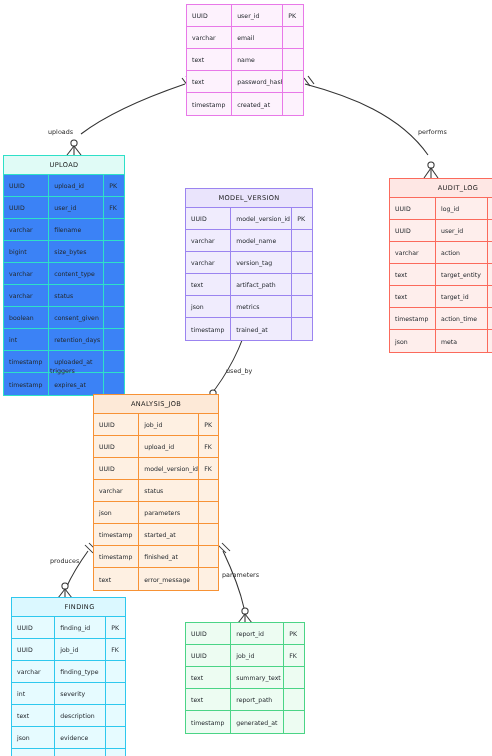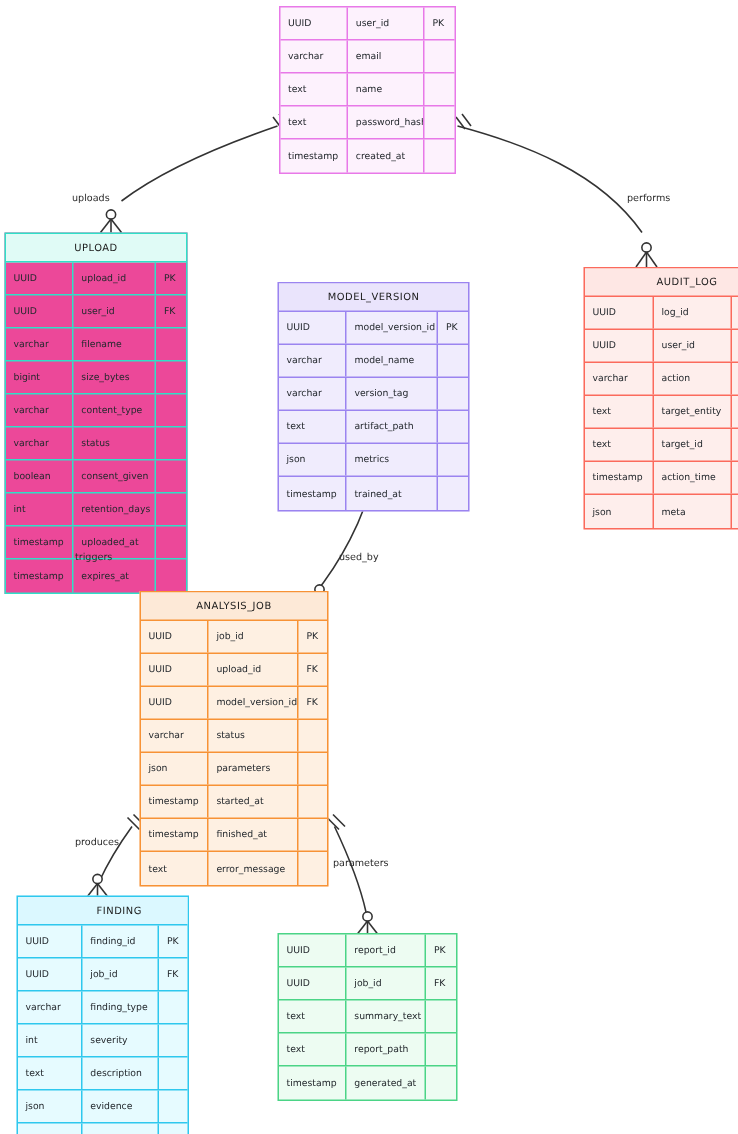--- a/index.html
+++ b/index.html
@@ -50,21 +50,21 @@
   .c-type{border-right:1.2px solid #000;}
   .c-name{border-right:1.2px solid #000;}
   .c-key{justify-content:flex-start;padding-left:5px;}
 
   
   .t-user{border-color:#e879e8;background:#fdf2fd;}
   .t-user .ent-title{border-bottom-color:#e879e8;background:#fbe6fb;}
   .t-user .ent-row{border-bottom-color:#e879e8;}
   .t-user .c-type,.t-user .c-name{border-right-color:#e879e8;}
 
-  .t-upload{border-color:#2ee0c8;background:#ec4899;}
+  .t-upload{border-color:#2ee0c8;background:#3b82f6;}
   .t-upload .ent-title{border-bottom-color:#2ee0c8;background:#e0fbf6;}
   .t-upload .ent-row{border-bottom-color:#2ee0c8;}
   .t-upload .c-type,.t-upload .c-name{border-right-color:#2ee0c8;}
 
   .t-model{border-color:#9b84f0;background:#f0ecfd;}
   .t-model .ent-title{border-bottom-color:#9b84f0;background:#eae4fc;}
   .t-model .ent-row{border-bottom-color:#9b84f0;}
   .t-model .c-type,.t-model .c-name{border-right-color:#9b84f0;}
 
   .t-audit{border-color:#fb6a5c;background:#feeeec;}

